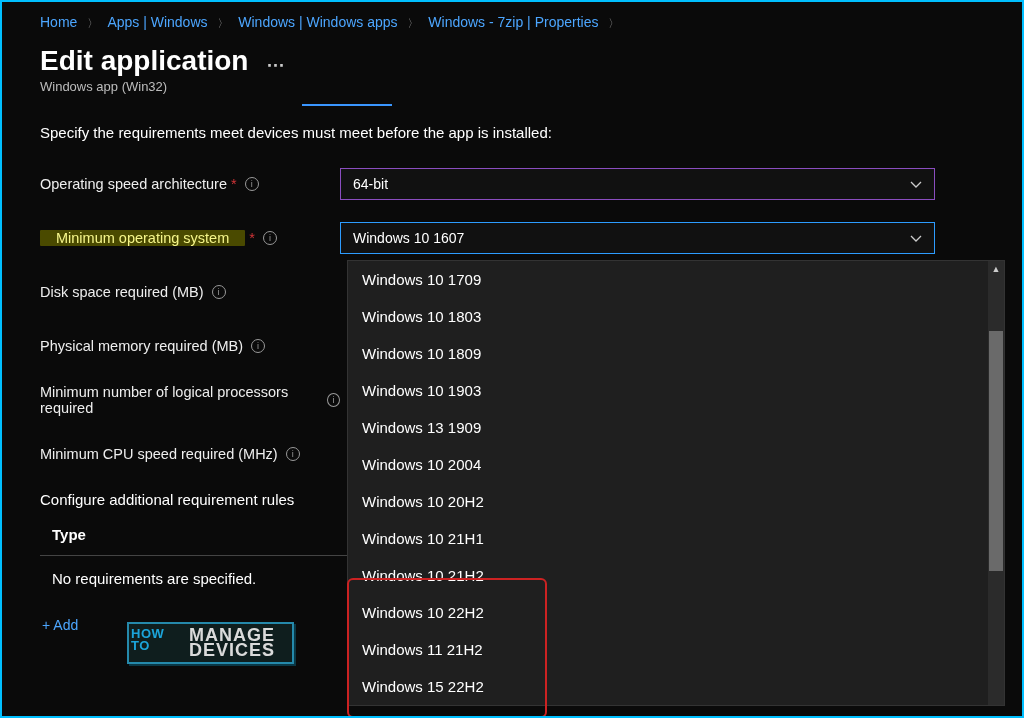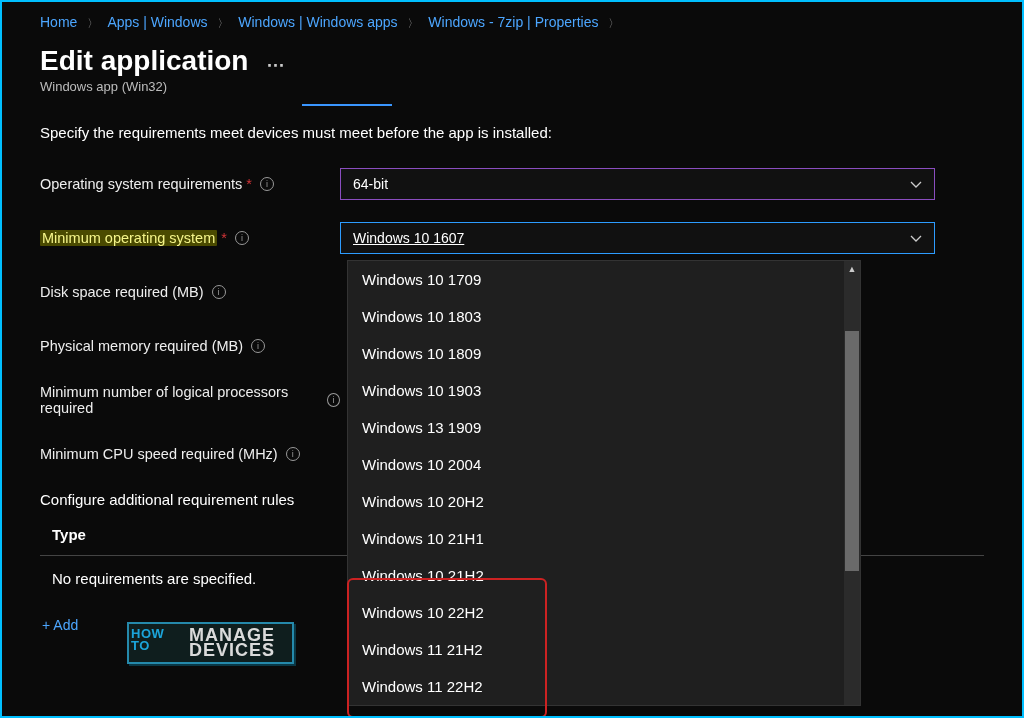--- a/index.html
+++ b/index.html
@@ -66,37 +66,37 @@
     align-items: center;
     justify-content: center;
     font-size: 9px;
     color: #999;
     margin-left: 8px;
     font-style: normal;
   }
   .highlight-label {
     background: #4a4a00;
     color: #f5f58a;
-    padding: 0px 2px;
+    padding: 0px 16px;
     border-radius: 1px;
   }
   .dropdown {
     flex: 1;
     height: 32px;
     background: #111;
     border: 1px solid #8a4dbf;
     display: flex;
     align-items: center;
     justify-content: space-between;
     padding: 0 12px;
     cursor: pointer;
     font-size: 14px;
     max-width: 595px;
   }
-  .dropdown.active { border: 1px solid #2d9cff; text-decoration: underline; }
+  .dropdown.active { border: 1px solid #2d9cff; }
   .chevron {
     width: 12px; height: 12px;
     display: inline-block;
   }
   .chevron svg { width: 100%; height: 100%; }
   .section-label { font-size: 15px; margin-top: 10px; margin-bottom: 8px; }
   .type-header {
     font-weight: 600;
     font-size: 15px;
     padding: 10px 12px 12px 12px;
@@ -111,21 +111,21 @@
     color: #4ca6ff;
     padding: 16px 2px;
     cursor: pointer;
     font-size: 14px;
     display:inline-block;
   }
   .dropdown-list {
     position: absolute;
     left: 345px;
     top: 258px;
-    width: 514px;
+    width: 658px;
     background: #1f1f1f;
     border: 1px solid #333;
     max-height: 460px;
     overflow: hidden;
     z-index: 10;
   }
   .dropdown-list .opt {
     padding: 10px 14px;
     font-size: 15px;
     cursor: pointer;
@@ -215,21 +215,21 @@
 <div class="subtitle">Windows app (Win32)</div>
 
 <div class="tab-indicator"></div>
 
 <div class="content">
   <div class="instruction">Specify the requirements meet devices must meet before the app is installed:</div>
 
   
   <div class="form-row">
     <div class="form-label">
-      <span>Operating system requirements</span>
+      <span>Operating speed architecture</span>
       <span class="required">*</span>
       <span class="info-icon">i</span>
     </div>
     <div class="dropdown">
       <span>64-bit</span>
       <span class="chevron">
         <svg viewBox="0 0 12 12">
             <path d="M1 3 L6 8 L11 3" stroke="#ccc" stroke-width="1.3" fill="none"></path>
           </svg>
       </span>
@@ -297,21 +297,21 @@
   <div class="opt">Windows 10 1803</div>
   <div class="opt">Windows 10 1809</div>
   <div class="opt">Windows 10 1903</div>
   <div class="opt">Windows 13 1909</div>
   <div class="opt">Windows 10 2004</div>
   <div class="opt">Windows 10 20H2</div>
   <div class="opt">Windows 10 21H1</div>
   <div class="opt">Windows 10 21H2</div>
   <div class="opt">Windows 10 22H2</div>
   <div class="opt">Windows 11 21H2</div>
-  <div class="opt">Windows 11 22H2</div>
+  <div class="opt">Windows 15 22H2</div>
   <div class="scrollbar">
     <div class="arrow">▲</div>
     <div class="thumb"></div>
   </div>
 </div>
 
 <div class="red-box"></div>
 
 <div class="watermark">
   <div class="box">

